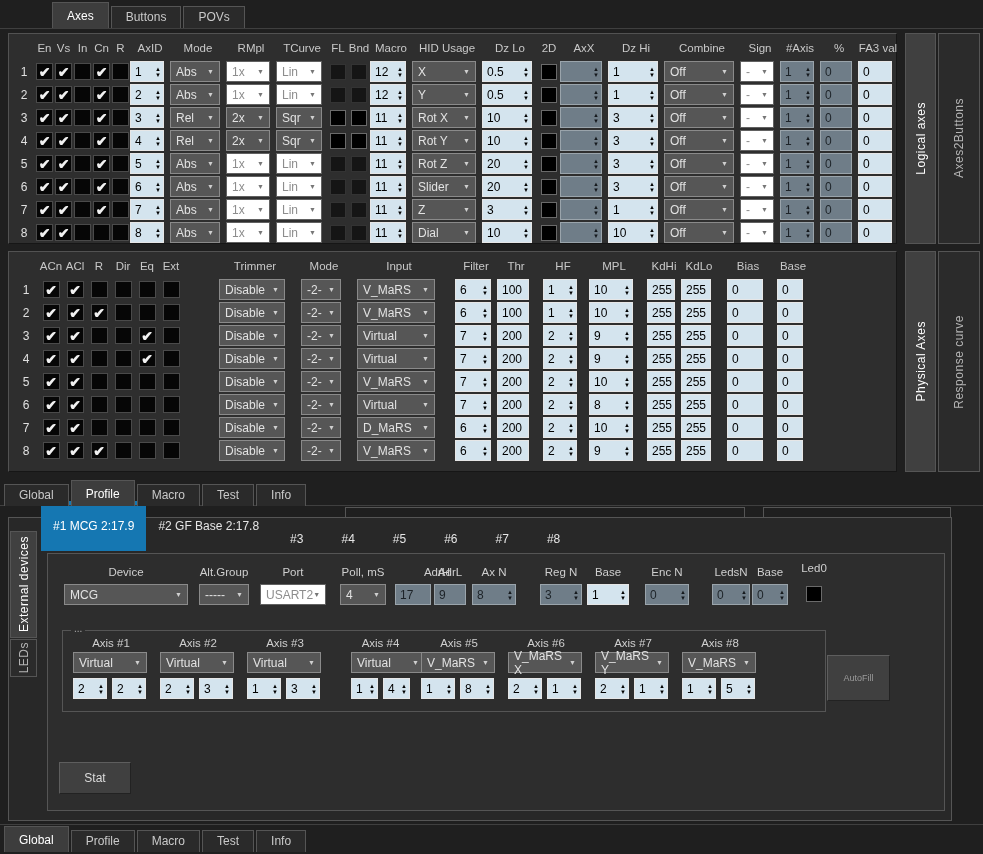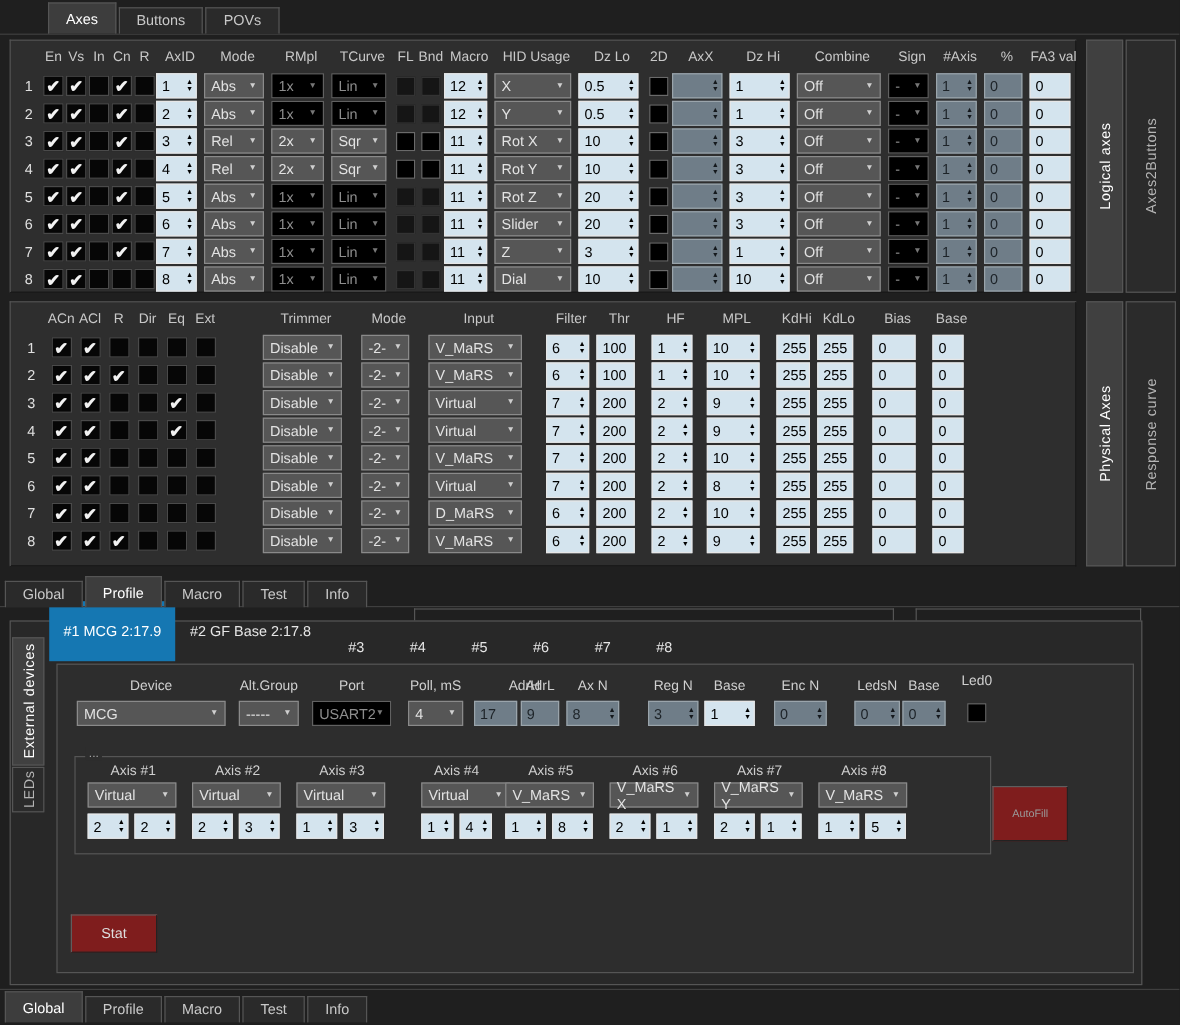--- a/index.html
+++ b/index.html
@@ -63,24 +63,24 @@
   .spin.grey { background: #6f7d88; border-color: #9aa4ab; color: #1d2328; }
   .spin.grey .arrows i { color: #14181c; }
 
   .fld { height: 21px; width: calc(100% - 6px); background: #d4e4ee; border: 1px solid #e6e6e6;
          color: #000; display: flex; align-items: center; padding-left: 4px; }
   .fld.grey { background: #6f7d88; border-color: #9aa4ab; color: #1d2328; }
 
   .dd { height: 21px; width: calc(100% - 6px); background: #565656; border: 1px solid #8a8a8a;
         color: #e2e2e2; display: flex; align-items: center; justify-content: space-between; padding: 0 5px; }
   .dd .caret { font-size: 7px; color: #cfcfcf; }
-  .dd.dim { background: #000000; border-color: #616161; color: #8d8d8d; }
+  .dd.dim { background: #ffffff; border-color: #616161; color: #8d8d8d; }
   .dd.dim .caret { color: #777; }
 
-  .btn { position: absolute; background: #7f1d1d; border: 1px solid; border-color: #5e5e5e #222 #222 #5e5e5e;
+  .btn { position: absolute; background: #404040; border: 1px solid; border-color: #5e5e5e #222 #222 #5e5e5e;
          color: #ddd; display: flex; align-items: center; justify-content: center; cursor: default; }
 
   
   #bottom-panel { position: absolute; left: 8px; top: 517px; width: 944px; height: 304px;
                   background: #282828; border: 1px solid #555; }
   .peek { position: absolute; height: 12px; border: 1px solid #555; border-bottom: none; background: transparent; }
 
   #profile-tabs { position: absolute; left: 32px; top: 8px; display: flex; align-items: flex-end; height: 25px; }
   .ptab { padding: 18px 12px; color: #e6e6e6; white-space: nowrap; cursor: default; }
   .ptab.num { padding: 5px 19px; }
@@ -100,21 +100,21 @@
   .axpair .spin { width: 34px; }
 
   #autofill-btn { left: 779px; top: 101px; width: 63px; height: 46px; font-size: 9px; color: #9a9a9a; }
   #stat-btn { left: 11px; top: 208px; width: 72px; height: 32px; }
 </style>
 </head>
 <body>
 
 <div id="app">
 
-  <div class="tabbar" id="tabbar-top" style="left:4px;top:2px;padding-left:36px;">
+  <div class="tabbar" id="tabbar-top" style="left:16px;top:2px;padding-left:36px;">
       <div class="tab active">Axes</div>
       <div class="tab">Buttons</div>
       <div class="tab">POVs</div>
     </div>
   <div class="strip-line" style="top:28px;"></div>
 
   <div class="panel" id="panel-logical" style="left:8px;top:33px;width:889px;height:211px;">
     <div id="t1-head">
         <div class="hcell"></div>
         <div class="hcell">En</div>

